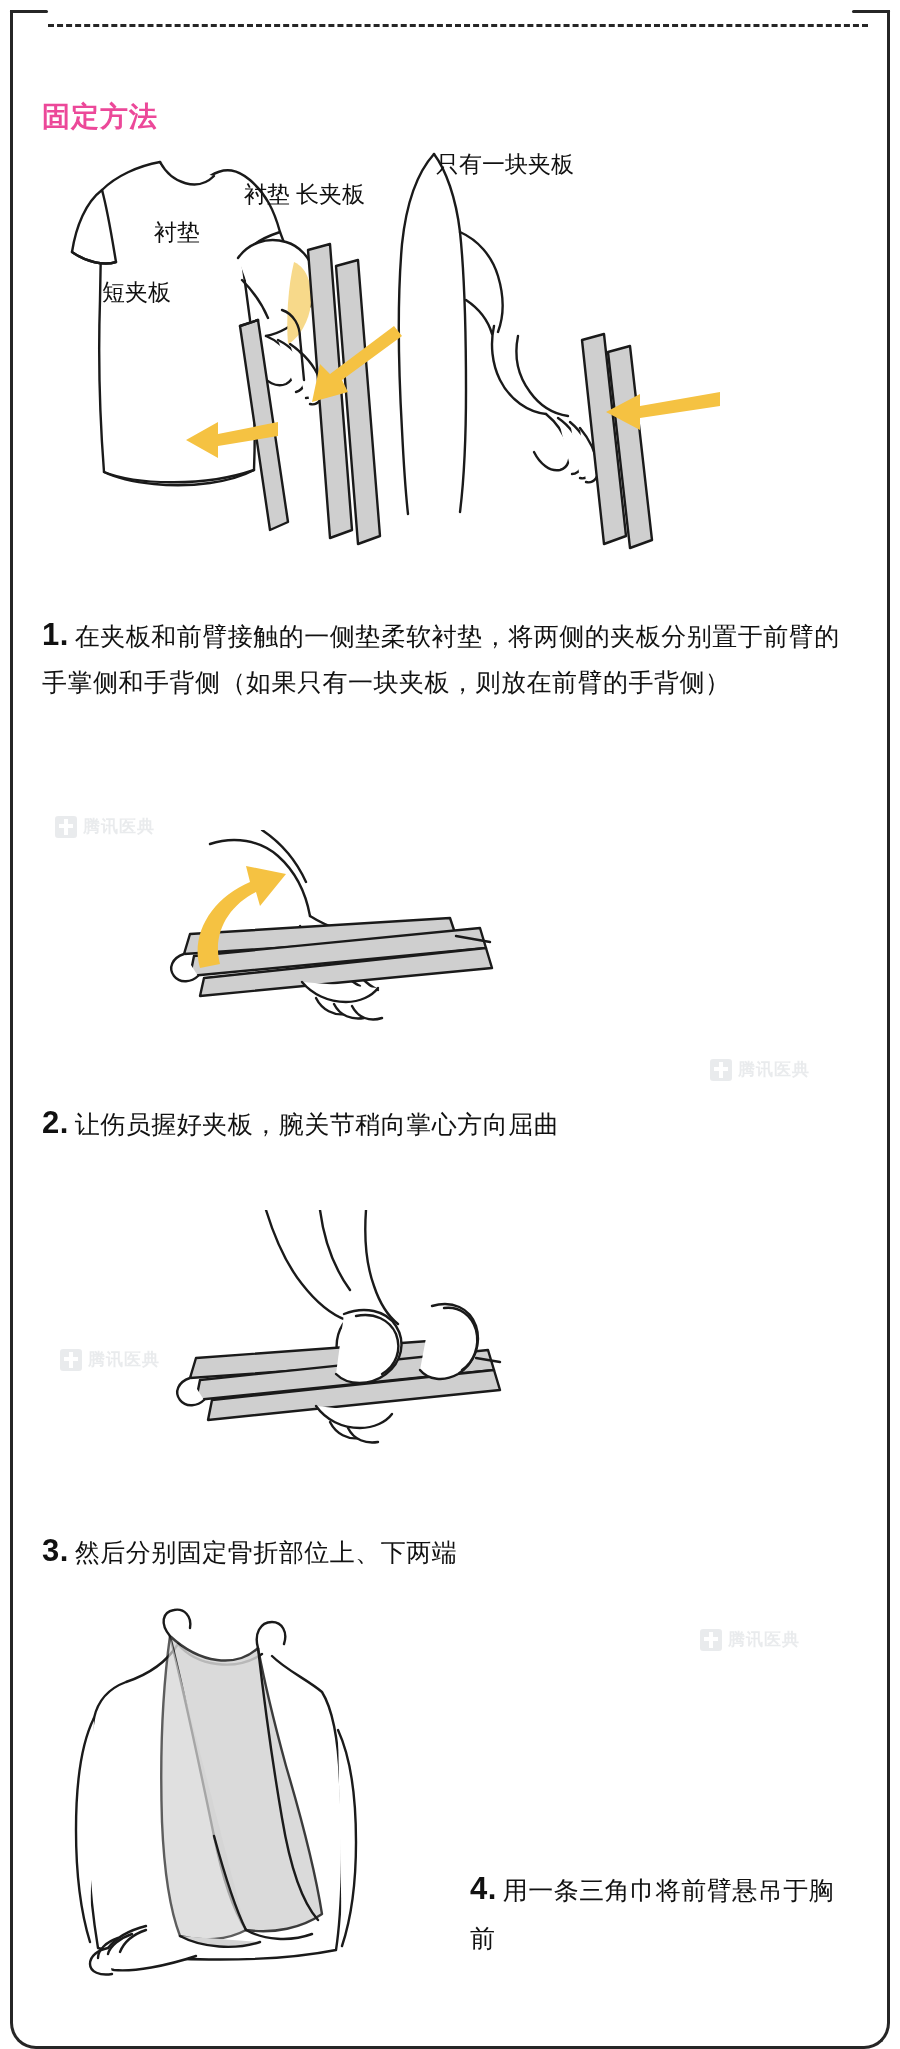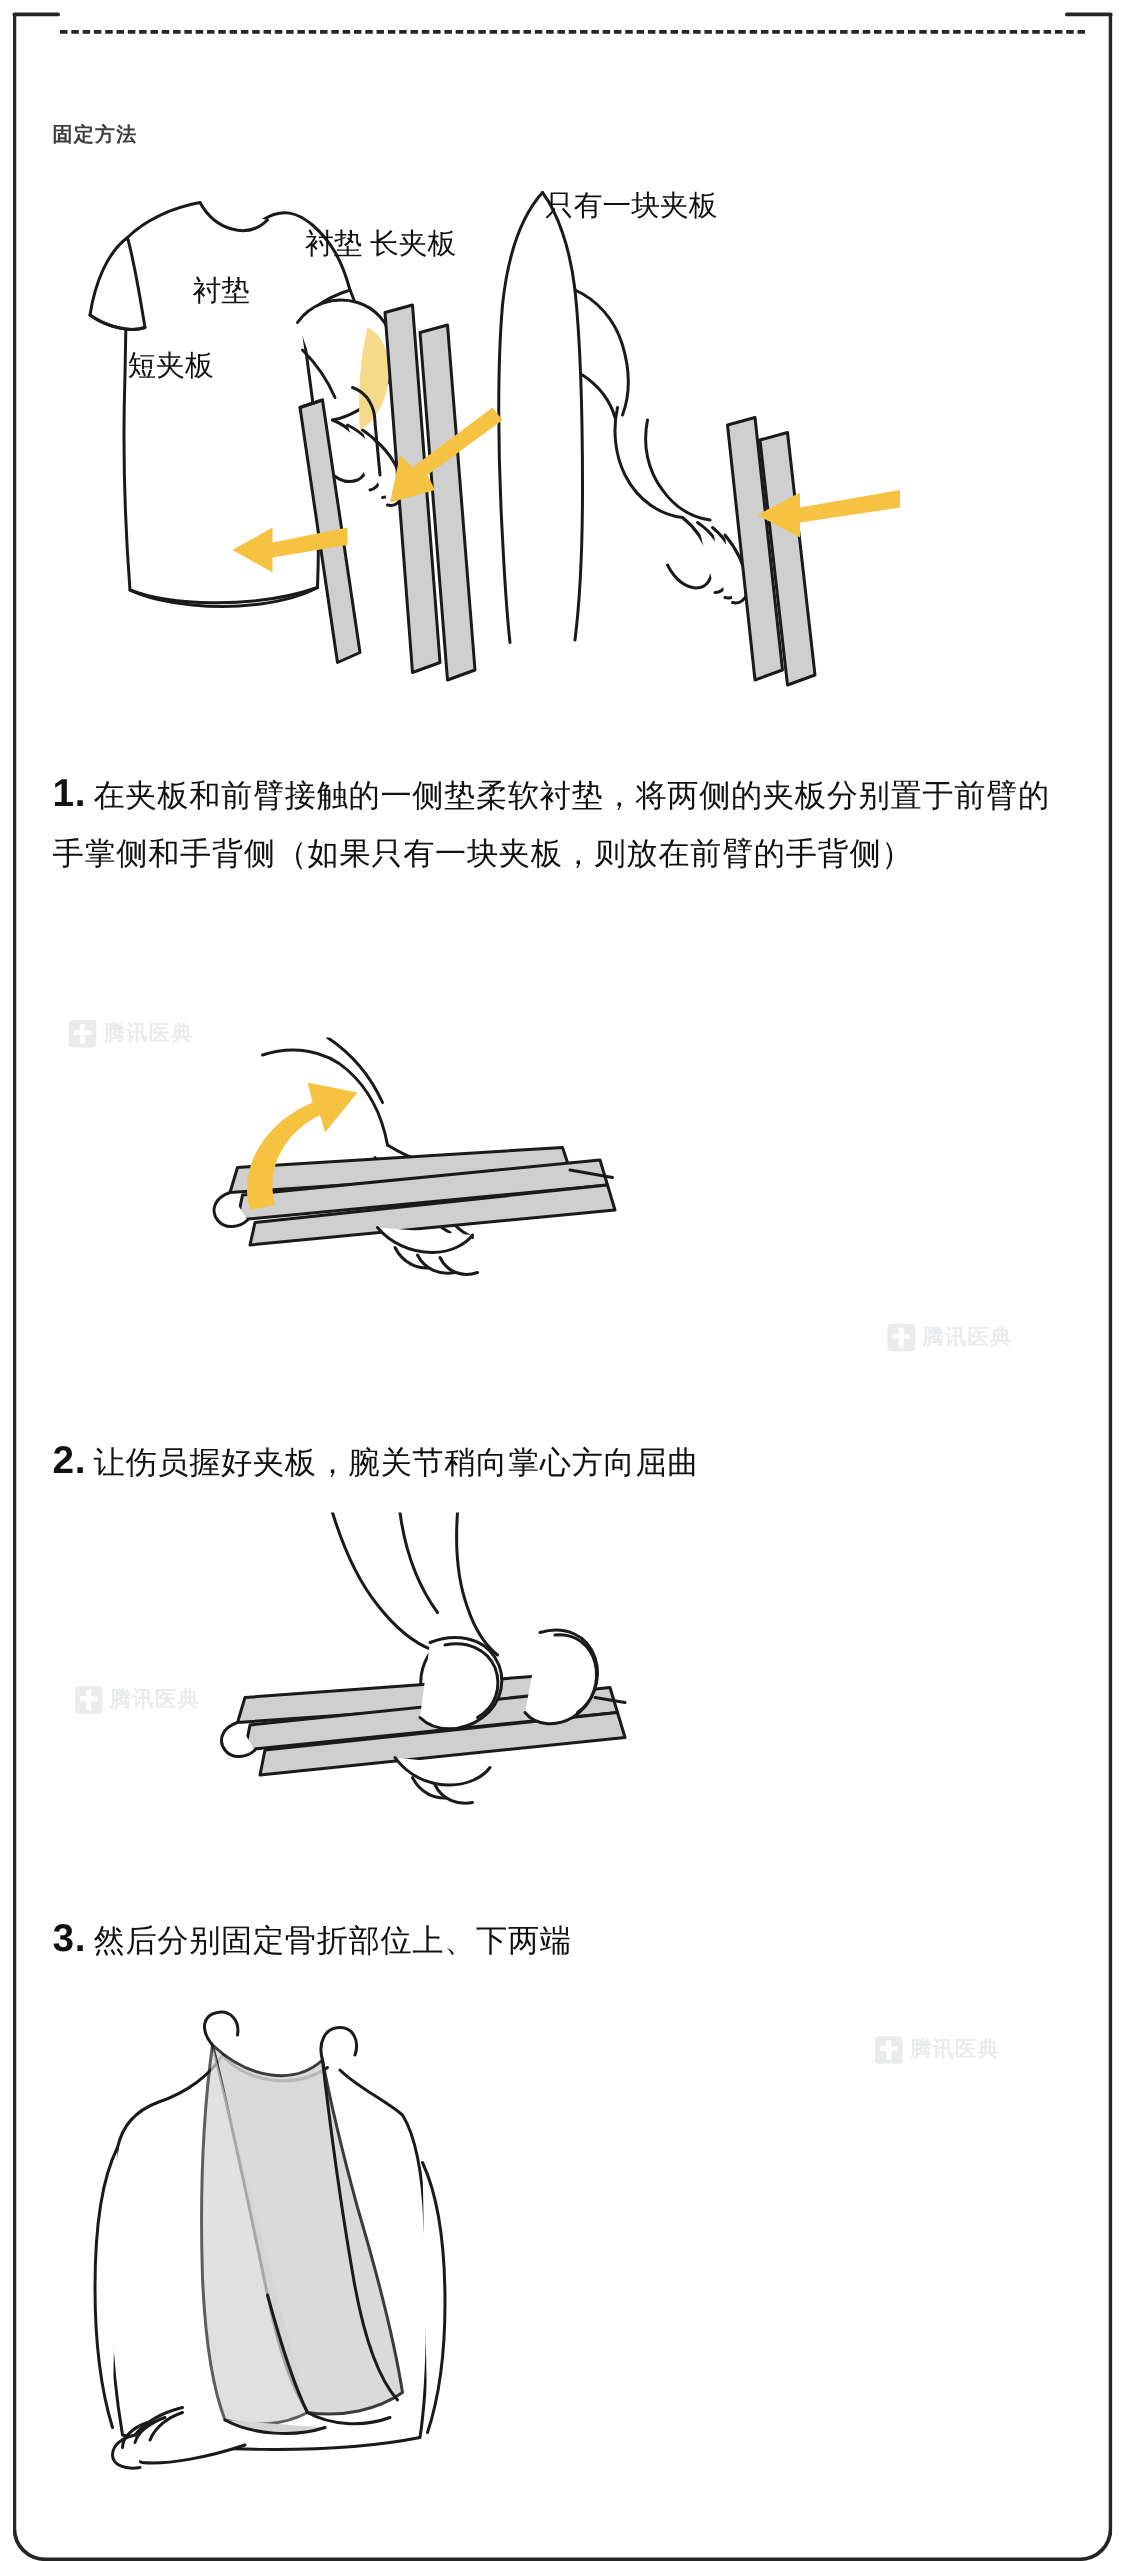--- a/index.html
+++ b/index.html
@@ -54,41 +54,41 @@
     top: 10px;
     width: 38px;
     height: 3px;
     background: #262626;
     border-radius: 2px;
   }
   .section-title {
     position: absolute;
     left: 42px;
     top: 98px;
-    font-size: 16px;
+    font-size: 28px;
     font-weight: bold;
     letter-spacing: 1px;
-    color: #404040;
+    color: #ec4899;
   }
 
   
   .step-text {
     position: absolute;
     font-size: 25px;
     line-height: 46px;
     color: #111;
     letter-spacing: 0.5px;
   }
   .step-num {
     font-size: 31px;
     font-weight: bold;
     padding-right: 6px;
   }
   .step1 { left: 42px; top: 612px; width: 812px; }
-  .step2 { left: 42px; top: 1100px; width: 812px; margin-top: 45px; }
+  .step2 { left: 42px; top: 1100px; width: 812px; }
   .step3 { left: 42px; top: 1480px; width: 812px; margin-top: 48px; }
   .step4 { left: 470px; top: 1865px; width: 380px; line-height: 48px; }
 
   
   .illo { position: absolute; }
   .illo svg { display: block; }
 
   
   .wm {
     position: absolute;
@@ -357,20 +357,23 @@
 
         <path d="M130 346 C 152 358, 186 360, 210 352" fill="#d4d4d4"></path>
         <path d="M196 340 C 214 350, 240 352, 262 344" fill="none"></path>
 
         <path d="M120 46 C 110 34, 112 22, 124 20 C 134 18, 142 26, 140 38" fill="#ffffff"></path>
         <path d="M208 58 C 204 44, 210 32, 222 32 C 232 32, 238 42, 234 54" fill="#ffffff"></path>
       </g>
     </svg>
   </div>
 
+  <div class="step-text step4">
+    <span class="step-num">4.</span><span>用一条三角巾将前臂悬吊于胸前</span>
+  </div>
 
   <div class="wm wm1">
     <span class="wm-logo"></span>
     <span class="wm-text">腾讯医典</span>
   </div>
   <div class="wm wm2">
     <span class="wm-logo"></span>
     <span class="wm-text">腾讯医典</span>
   </div>
   <div class="wm wm3">

